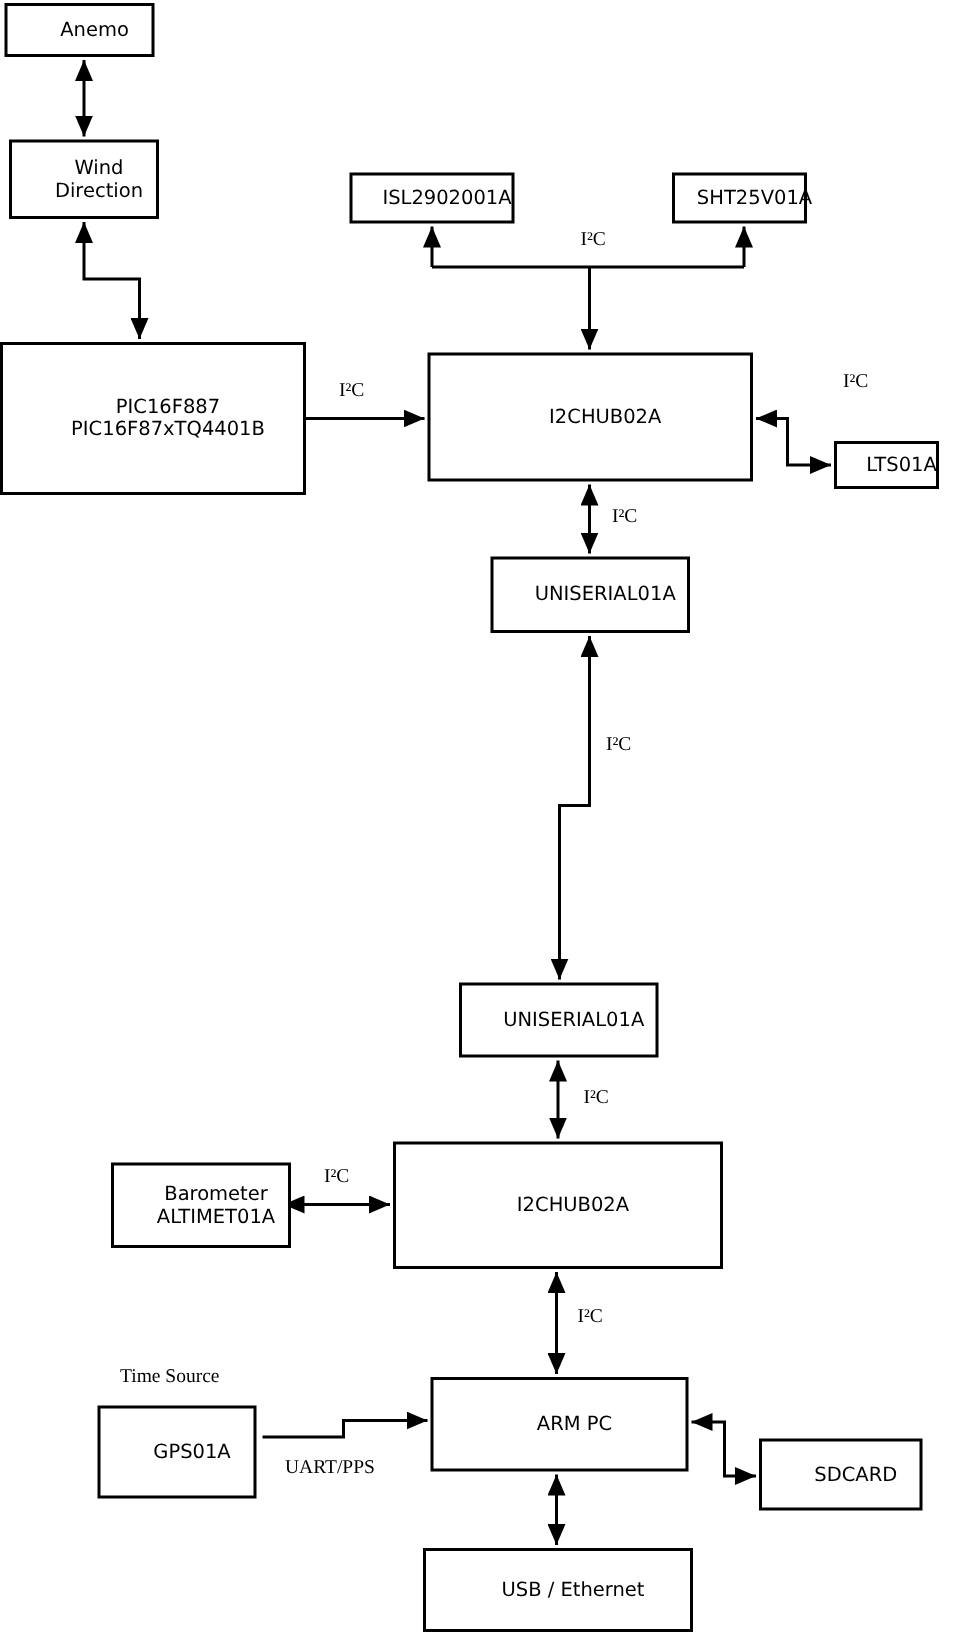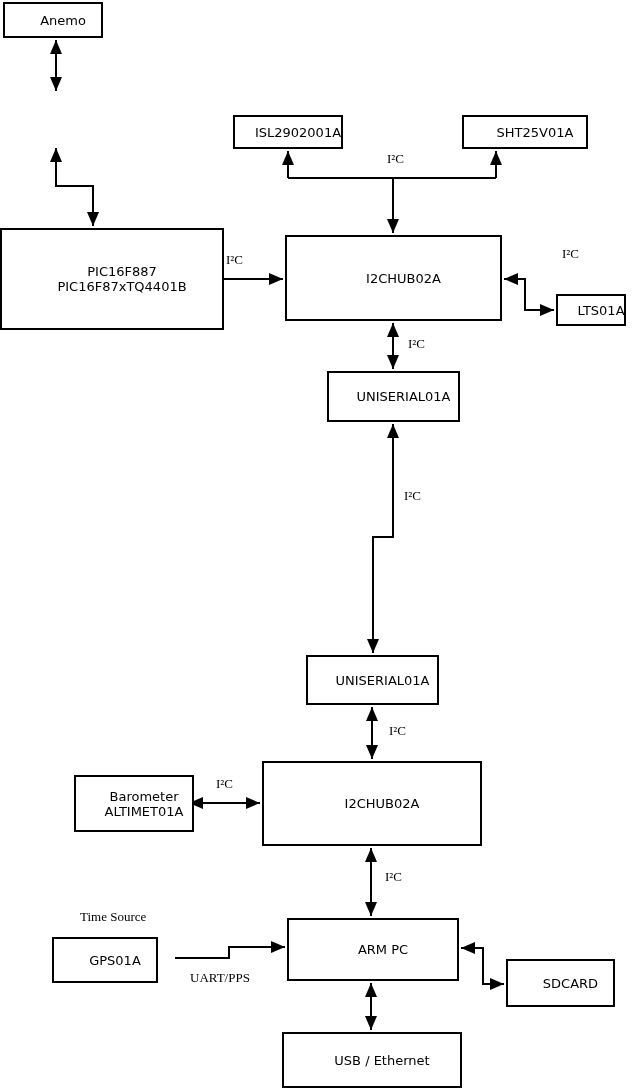--- a/index.html
+++ b/index.html
@@ -58,44 +58,46 @@
     <path class="w both" d="M372,707 L372,759"></path>
     <path class="w both" d="M189,803 L260,803"></path>
     <path class="w both" d="M371,848 L371,916"></path>
     <path class="w end" d="M175,958 L229,958 L229,947 L285,947"></path>
     <path class="w both" d="M461,948 L483,948 L483,984 L504,984"></path>
     <path class="w both" d="M371,983 L371,1030"></path>
   </svg>
 
   <div class="node" style="left:3px;top:2px;width:100px;height:36px">Anemo</div>
 
+  <div class="node" style="left:6px;top:93px;width:100px;height:53px">Wind
+Direction</div>
 
-  <div class="node" style="left:0px;top:228px;width:224px;height:102px">PIC16F887
+  <div class="node" style="left:0px;top:228px;width:204px;height:102px">PIC16F887
 PIC16F87xTQ4401B</div>
 
   <div class="node" style="left:233px;top:115px;width:110px;height:34px">ISL2902001A</div>
 
-  <div class="node" style="left:462px;top:115px;width:126px;height:34px">SHT25V01A</div>
+  <div class="node" style="left:448px;top:115px;width:90px;height:34px">SHT25V01A</div>
 
   <div class="node" style="left:285px;top:235px;width:217px;height:86px">I2CHUB02A</div>
 
   <div class="node" style="left:556px;top:294px;width:70px;height:32px">LTS01A</div>
 
   <div class="node" style="left:327px;top:371px;width:133px;height:51px">UNISERIAL01A</div>
 
   <div class="node" style="left:306px;top:655px;width:133px;height:50px">UNISERIAL01A</div>
 
   <div class="node" style="left:74px;top:775px;width:120px;height:57px">Barometer
 ALTIMET01A</div>
 
   <div class="node" style="left:262px;top:761px;width:220px;height:85px">I2CHUB02A</div>
 
   <div class="node" style="left:287px;top:918px;width:172px;height:63px">ARM PC</div>
 
-  <div class="node" style="left:52px;top:937px;width:106px;height:46px">GPS01A</div>
+  <div class="node" style="left:65px;top:937px;width:106px;height:62px">GPS01A</div>
 
   <div class="node" style="left:282px;top:1032px;width:180px;height:56px">USB / Ethernet</div>
 
   <div class="node" style="left:506px;top:959px;width:109px;height:48px">SDCARD</div>
 
   <div class="elabel" style="left:387px;top:151px">I²C</div>
 
   <div class="elabel" style="left:226px;top:252px">I²C</div>
 
   <div class="elabel" style="left:562px;top:246px">I²C</div>

